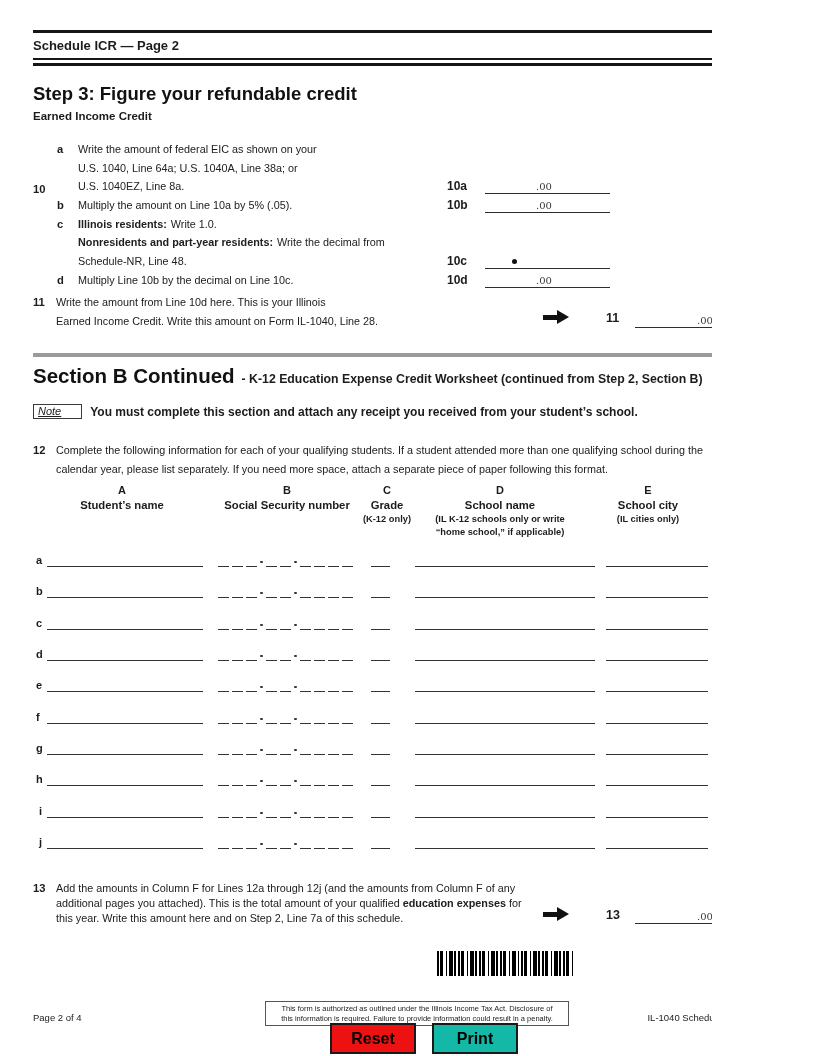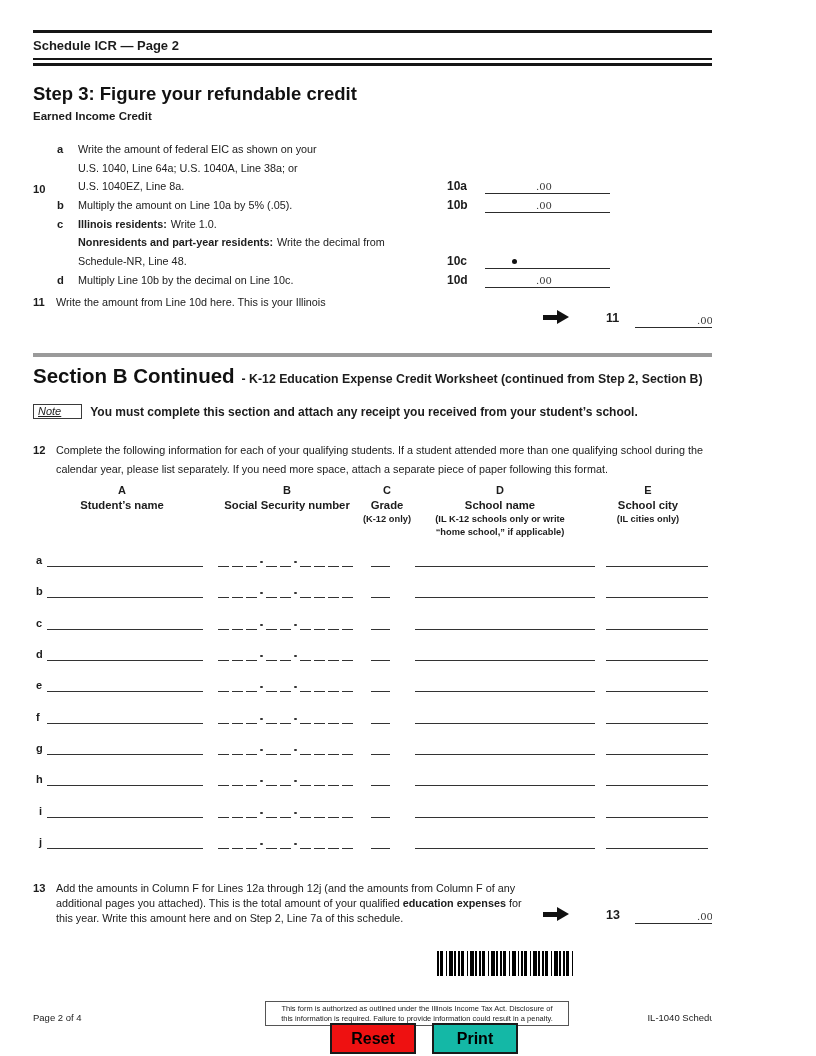--- a/index.html
+++ b/index.html
@@ -99,20 +99,21 @@
   <div class="fline" style="left:485px;top:255px;width:125px;height:13px;"></div>
   <div class="decdot" style="left:512px;top:259px;"></div>
 
   <b class="flabel" style="left:447px;top:273px;">10d</b>
   <div class="fline" style="left:485px;top:274px;width:125px;height:13px;">
       <span class="cents">.00</span>
     </div>
 
   <b class="lmark" style="left:33px;top:295px;">11</b>
   <div class="tline" style="left:56px;top:295px;">Write the amount from Line 10d here. This is your Illinois</div>
+  <div class="tline" style="left:56px;top:314px;">Earned Income Credit. Write this amount on Form IL-1040, Line 28.</div>
   <div class="arrow" style="left:543px;top:310px;">
       <span class="bar"></span>
       <span class="tri"></span>
     </div>
   <b class="flabel" style="left:606px;top:311px;font-size:12.5px;">11</b>
   <div class="fline" style="left:635px;top:314px;width:147px;height:13px;">
       <span class="cents">.00</span>
     </div>
 
   <div class="rule-gray" style="left:33px;top:353px;width:750px;height:4px;"></div>

